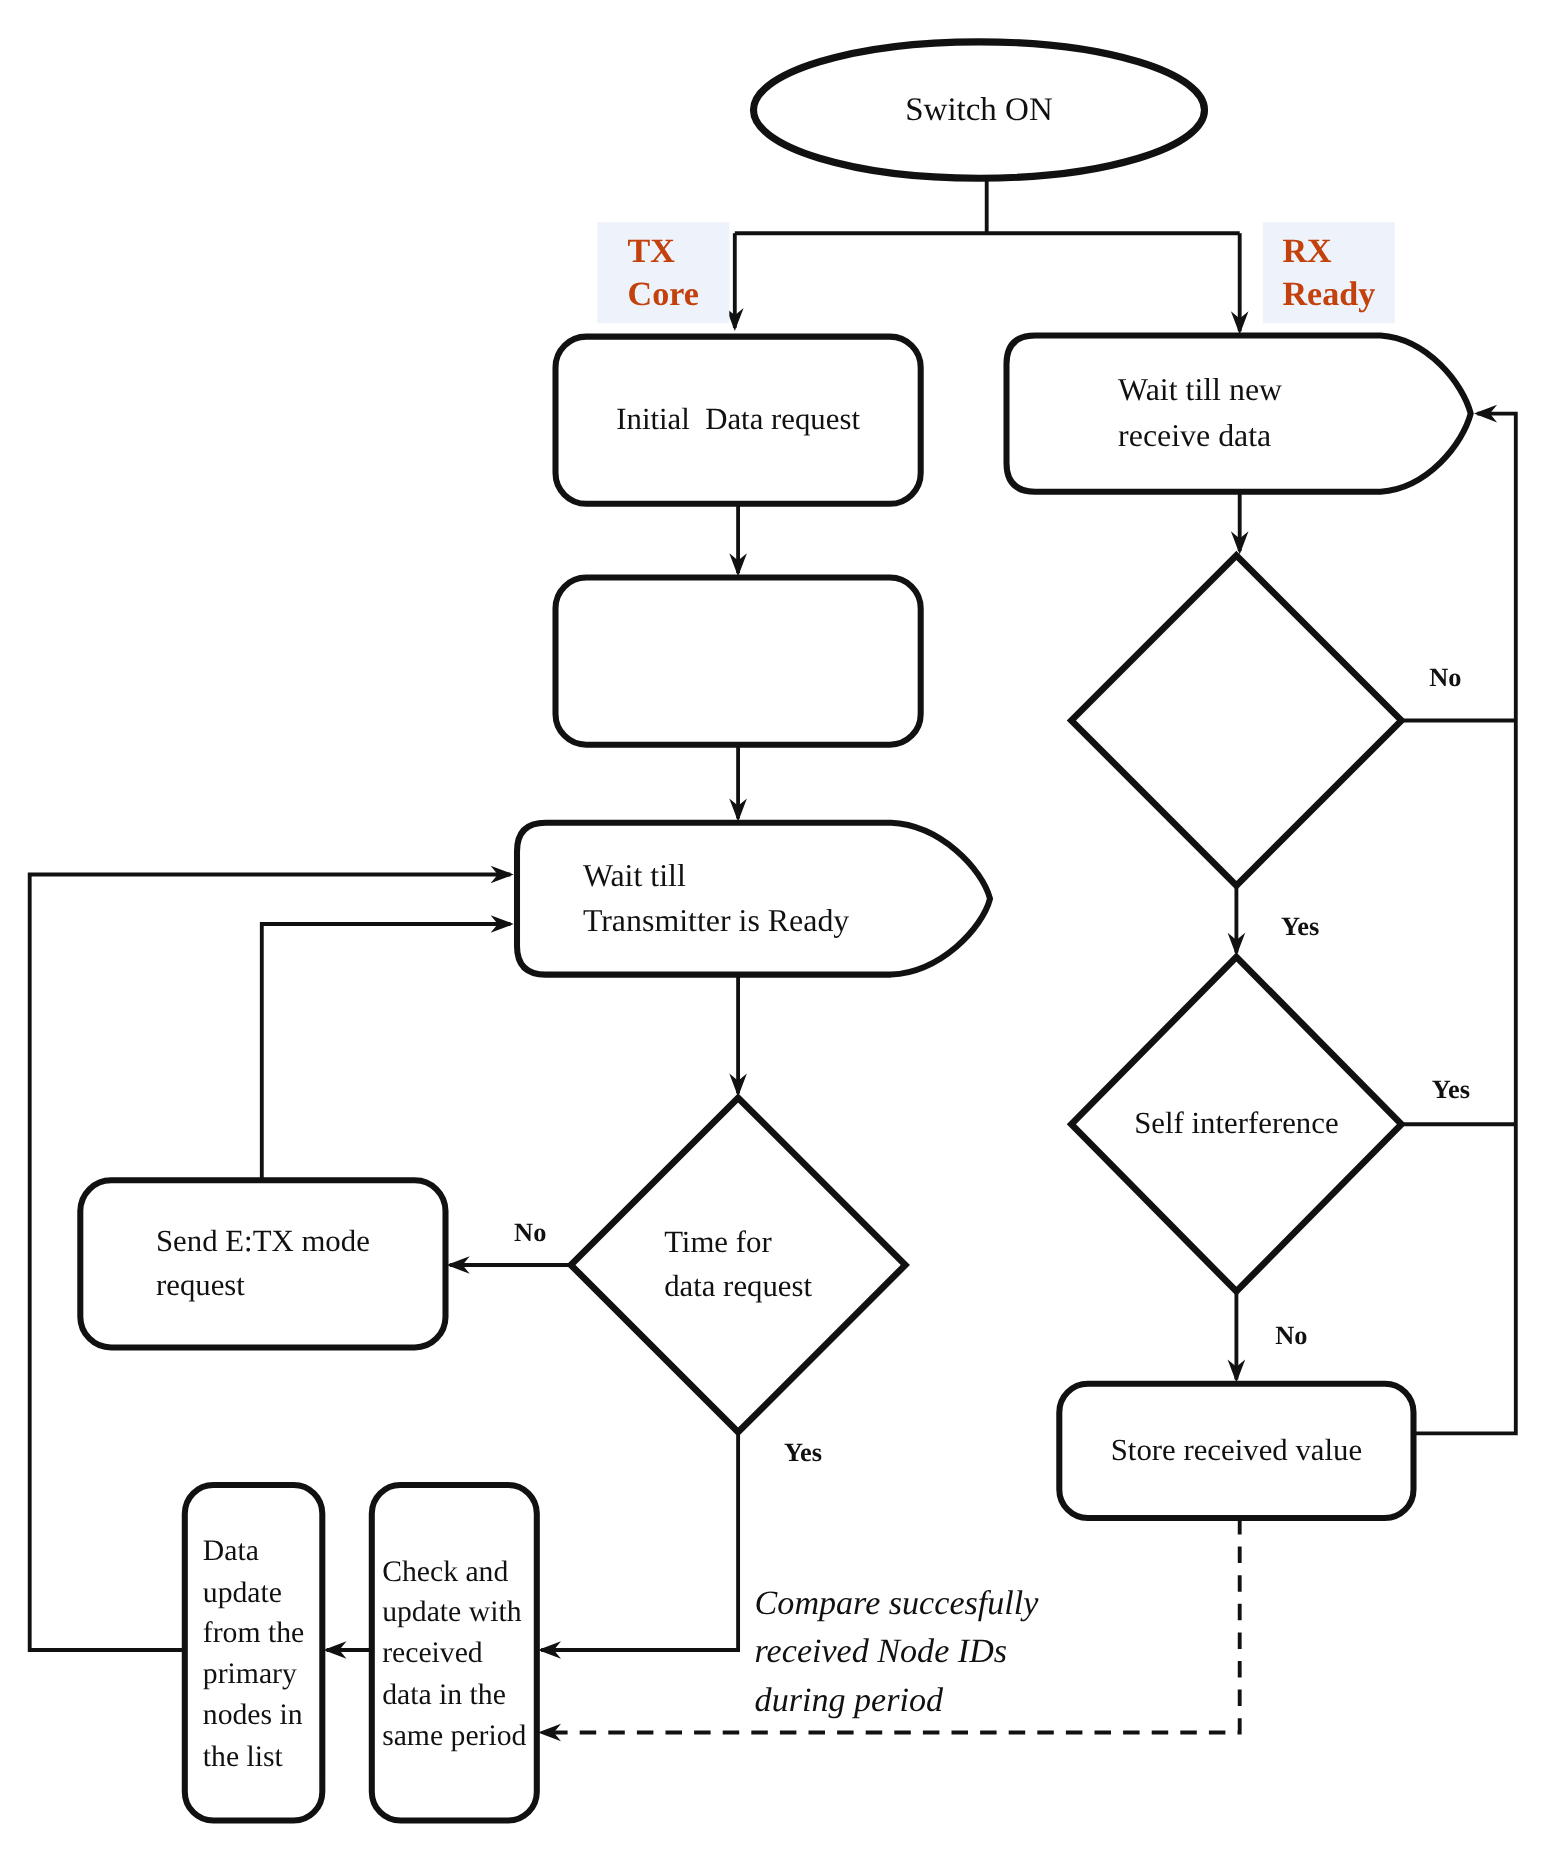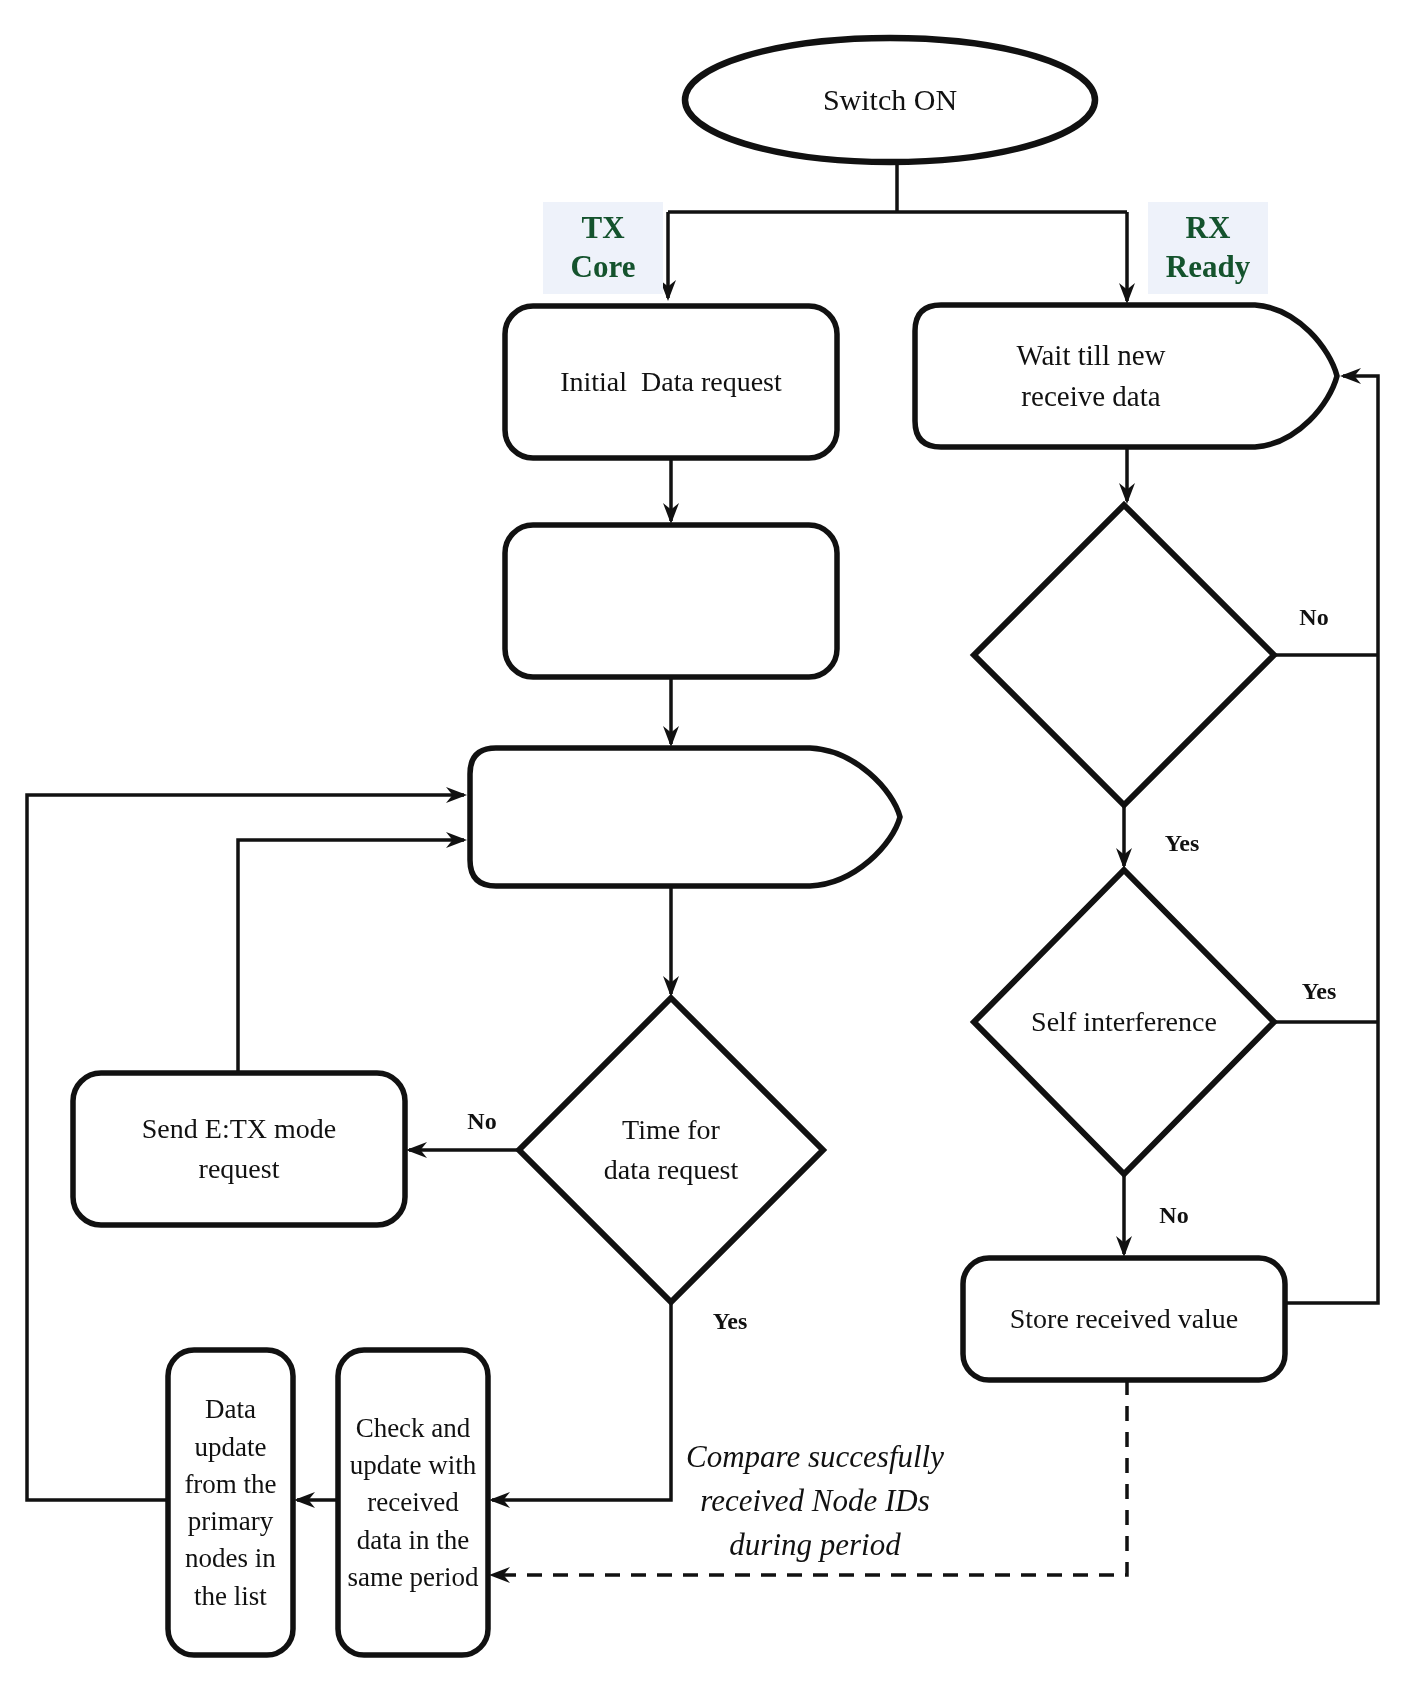--- a/index.html
+++ b/index.html
@@ -1,22 +1,22 @@
 <!DOCTYPE html>
 <html><head>
 <meta charset="utf-8">
 <style>
   html,body{margin:0;padding:0;background:#ffffff;}
   #canvas{position:relative;width:1413px;height:1683px;background:#ffffff;overflow:hidden;
           font-family:"Liberation Serif", serif;color:#111;}
   #wires{position:absolute;left:0;top:0;width:1413px;height:1683px;}
   .lbl{position:absolute;display:flex;align-items:center;justify-content:center;
-       text-align:center;white-space:pre-wrap;font-size:28px;line-height:1.42;color:#111;font-family:Liberation Serif, serif;}
+       text-align:left;white-space:pre-wrap;font-size:28px;line-height:1.42;color:#111;font-family:Liberation Serif, serif;}
   .edge-lbl{font-weight:bold;font-size:24px;}
-  .lane-lbl{font-weight:bold;font-size:31px;line-height:1.25;color:#14532d;
+  .lane-lbl{font-weight:bold;font-size:31px;line-height:1.25;color:#c2410c;
             background:#eef2fa;padding:0 6px;}
   .note-lbl{font-style:italic;font-size:31px;line-height:1.42;}
   .small{font-size:27px;line-height:1.38;}
   .waitbig{font-size:29px;}
 </style>
 </head>
 <body>
 
 <div id="canvas">
 
@@ -68,20 +68,22 @@
   <div class="lbl" style="left:685px;top:40px;width:410px;height:120px;font-size:30px;">Switch ON</div>
 
   <div class="lbl lane-lbl" style="left:543px;top:202px;width:108px;height:92px;">TX
 Core</div>
   <div class="lbl lane-lbl" style="left:1148px;top:202px;width:108px;height:92px;">RX
 Ready</div>
 
   <div class="lbl" style="left:505px;top:306px;width:332px;height:152px;">Initial  Data request</div>
 
 
+  <div class="lbl waitbig" style="left:470px;top:748px;width:362px;height:138px;">Wait till
+Transmitter is Ready</div>
 
   <div class="lbl" style="left:531px;top:1060px;width:280px;height:180px;">Time for
 data request</div>
 
   <div class="lbl edge-lbl" style="left:440px;top:1098px;width:84px;height:46px;">No</div>
 
   <div class="lbl" style="left:73px;top:1073px;width:332px;height:152px;">Send E:TX mode
 request</div>
 
   <div class="lbl edge-lbl" style="left:688px;top:1298px;width:84px;height:46px;">Yes</div>

